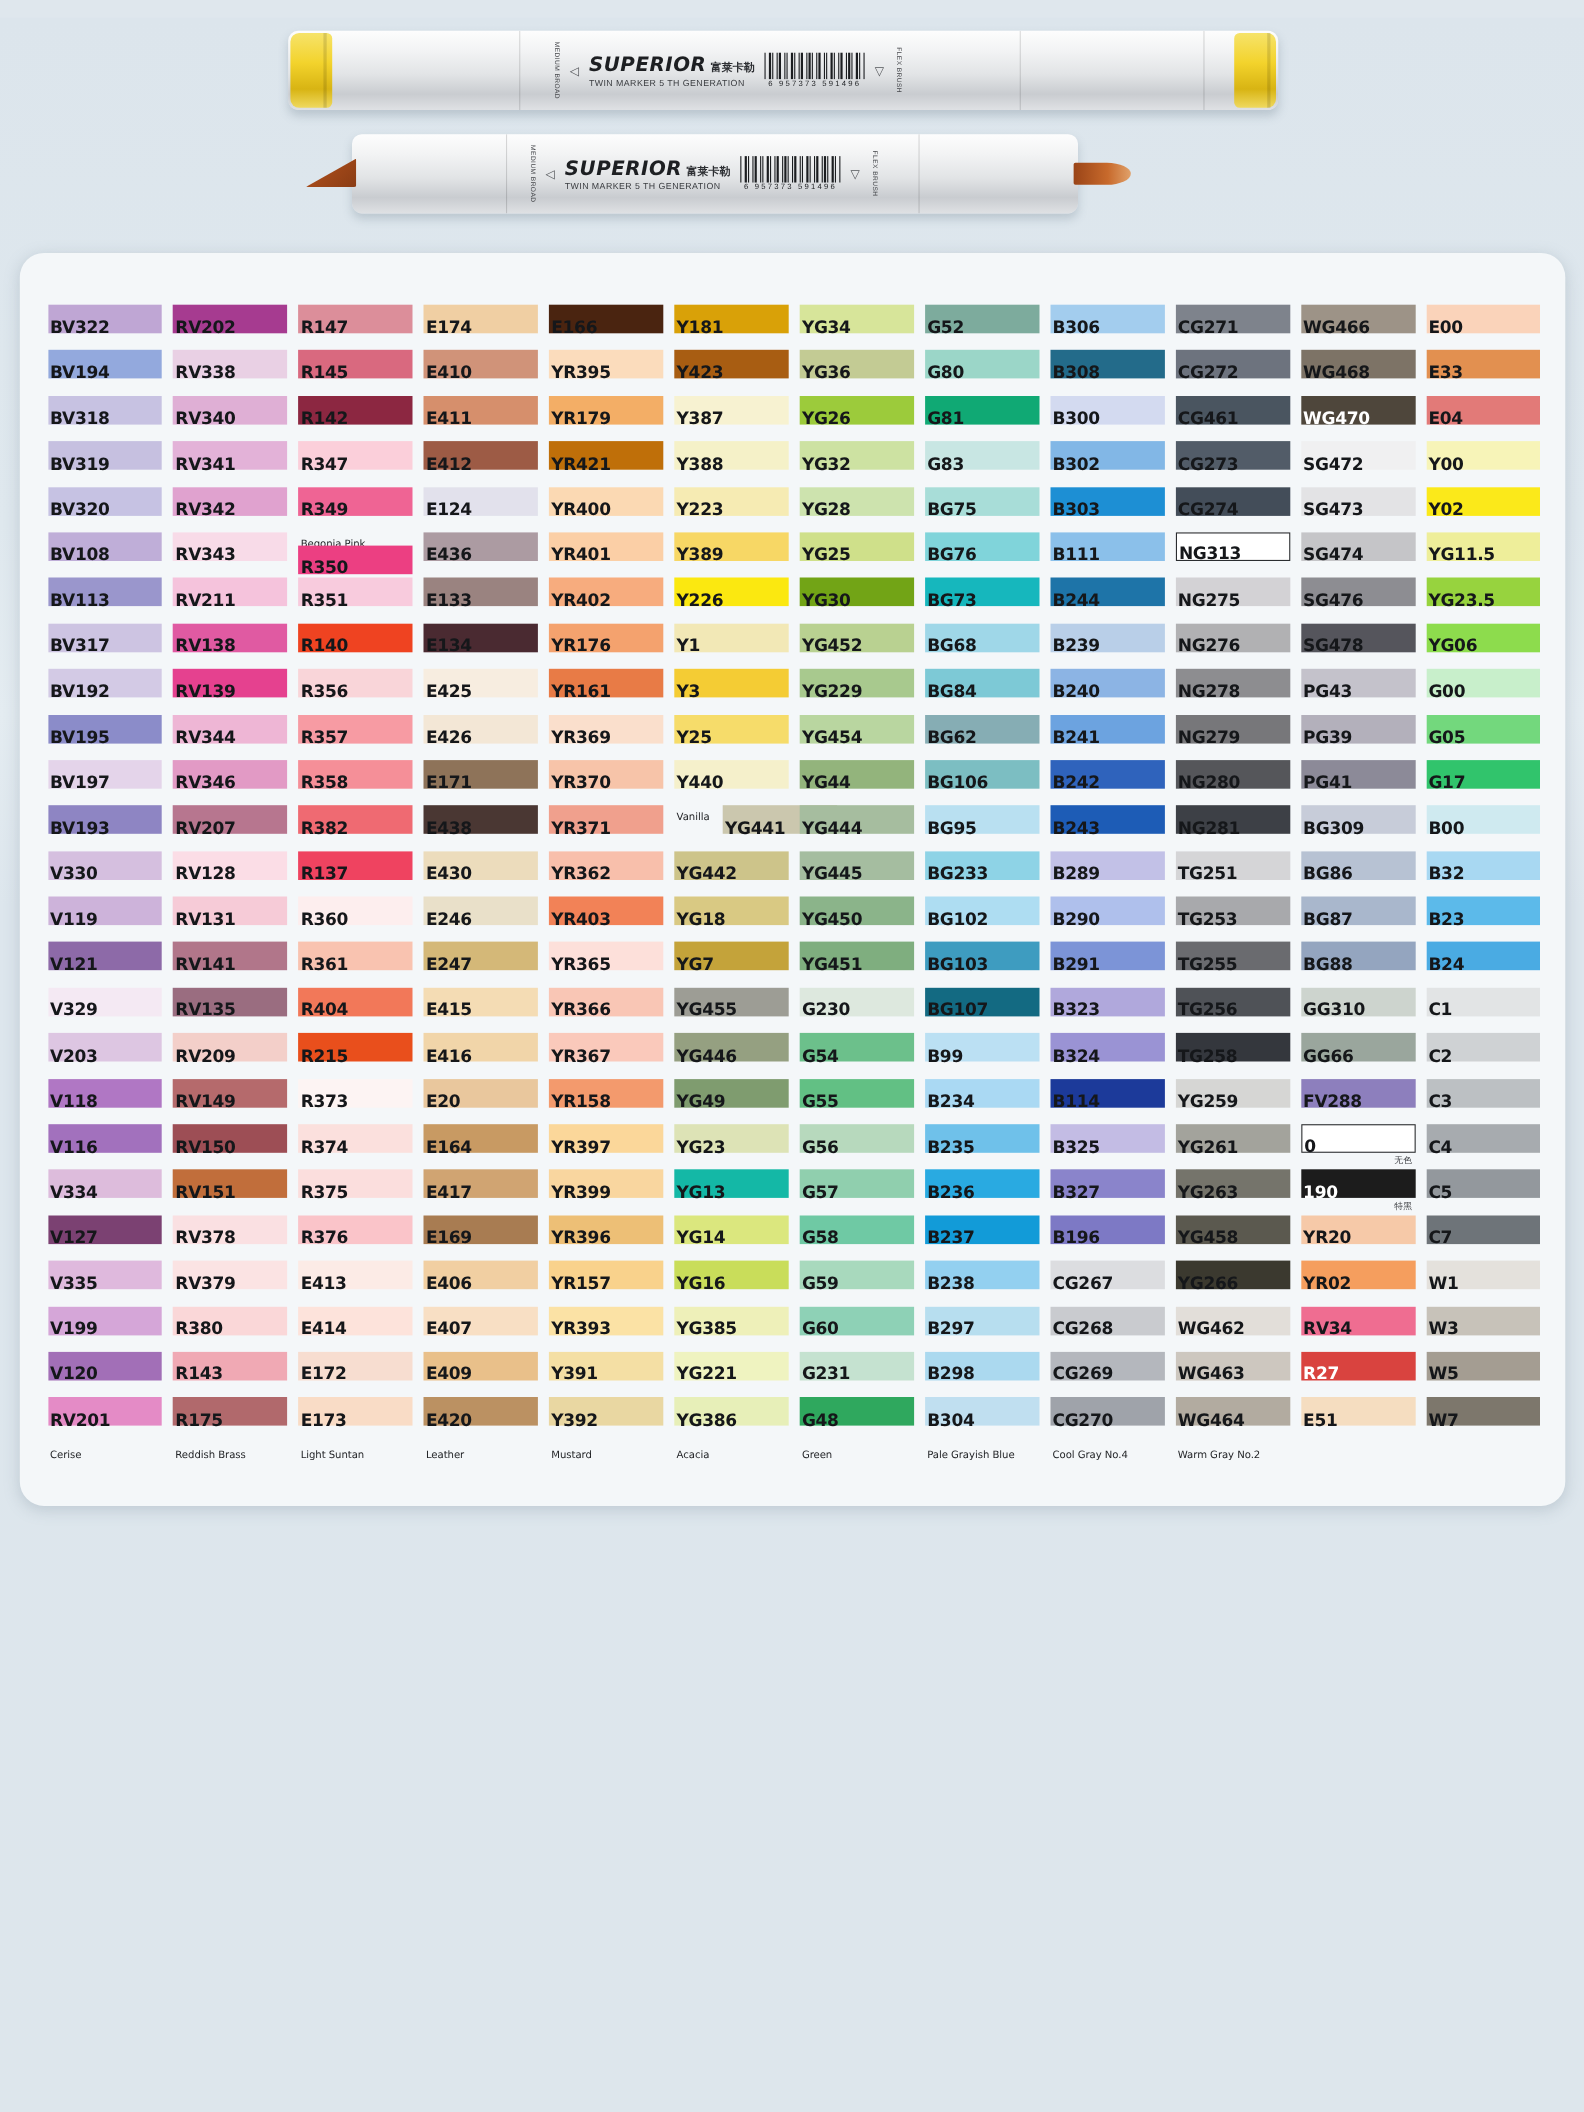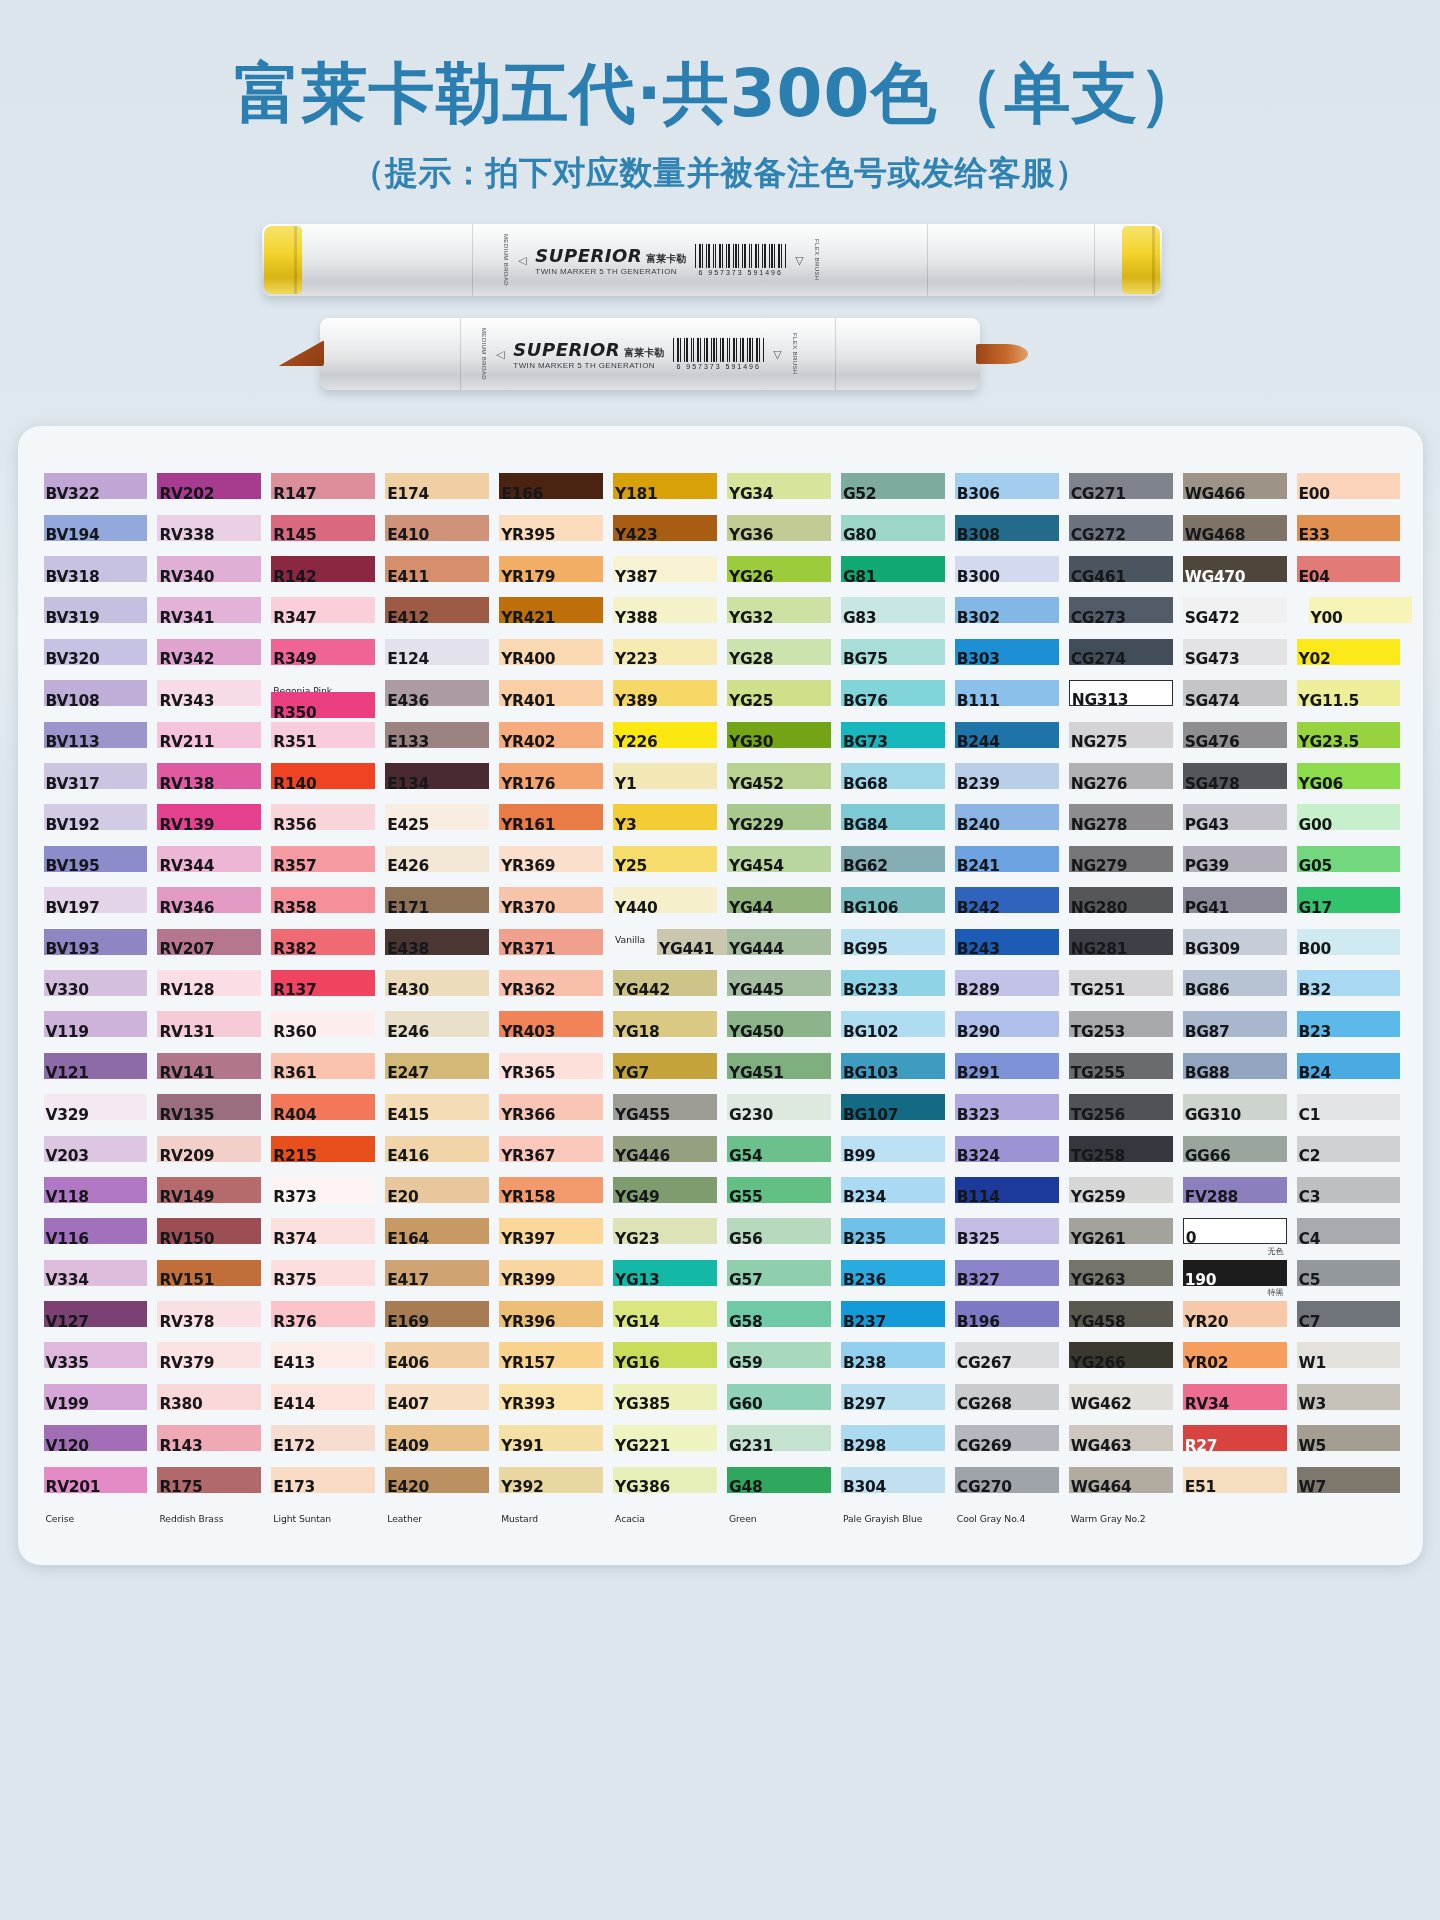--- a/index.html
+++ b/index.html
@@ -148,24 +148,20 @@
     position: absolute;
     right: 3px; bottom: 2px;
     font-size: 8px; color: #3a3c40;
   }
 </style>
 </head>
 <body>
 
 <div id="page">
 
-  <div class="header">
-    <div class="title">富莱卡勒五代·共300色（单支）</div>
-    <div class="subtitle">（提示：拍下对应数量并被备注色号或发给客服）</div>
-  </div>
 
   <div class="markers">
 
     <div class="marker" style="left:262px; top:12px; width:900px;">
       <div class="body">
         <div class="seam" style="left:210px;"></div>
         <div class="seam" style="left:665px;"></div>
         <div class="seam" style="left:832px;"></div>
       </div>
       <div class="cap-yellow" style="left:2px;"></div>
@@ -1990,21 +1986,21 @@
             </div>
             <div class="name"></div>
           </div>
           <div class="cell">
             <div class="swatch" style="background: rgb(226, 122, 120);">
               <div class="code">E04</div>
             </div>
             <div class="name"></div>
           </div>
           <div class="cell">
-            <div class="swatch" style="background: rgb(247, 244, 184); margin-left: 12px;">
+            <div class="swatch" style="background: rgb(247, 244, 184);">
               <div class="code">Y00</div>
             </div>
             <div class="name"></div>
           </div>
           <div class="cell">
             <div class="swatch" style="background: rgb(251, 233, 26);">
               <div class="code">Y02</div>
             </div>
             <div class="name"></div>
           </div>

